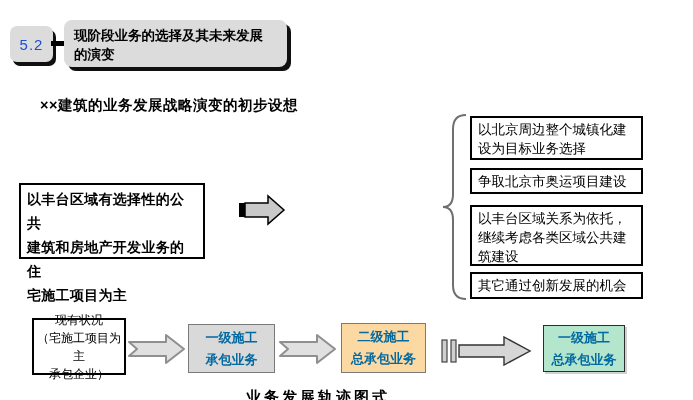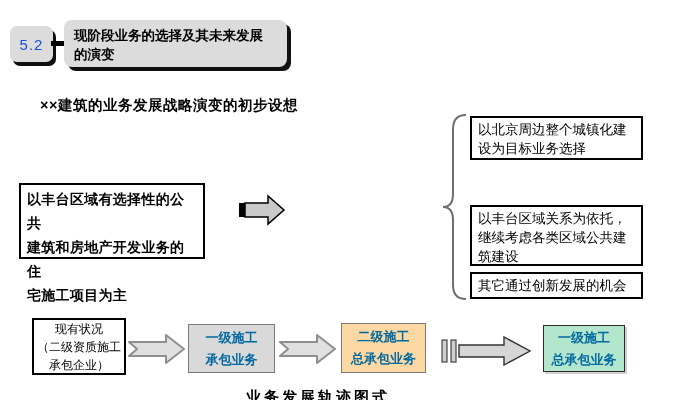--- a/index.html
+++ b/index.html
@@ -89,29 +89,32 @@
     <polygon points="7,9 30,9 30,2 46,16 30,30 30,23 7,23" fill="#c9c9c9" stroke="#000" stroke-width="1.5"></polygon>
   </svg>
 
 
   <svg class="abs" style="left:440px;top:112px;" width="28" height="190" viewBox="0 0 28 190">
     <path d="M 26,3 Q 13,3 13,17 L 13,82 Q 13,95 3,95 Q 13,95 13,108 L 13,173 Q 13,187 26,187" fill="none" stroke="#6f6f6f" stroke-width="2"></path>
   </svg>
 
   <div class="abs opt-box opt-1 pre">以北京周边整个城镇化建
 设为目标业务选择</div>
+  <div class="abs opt-box opt-2">
+    <span>争取北京市奥运项目建设</span>
+  </div>
   <div class="abs opt-box opt-3 pre">以丰台区域关系为依托，
 继续考虑各类区域公共建
 筑建设</div>
   <div class="abs opt-box opt-4">
     <span>其它通过创新发展的机会</span>
   </div>
 
   <div class="abs stage-box stage-1 pre" style="background-color: rgb(255, 255, 255);">现有状况
-（二级资质施工
+（宅施工项目为主
 承包企业）</div>
 
   <svg class="abs" style="left:128px;top:332px;" width="58" height="34" viewBox="0 0 58 34">
     <polygon points="1,10 38,10 38,3 56,17 38,31 38,24 1,24 9,17" fill="#e0e0e0" stroke="#8f8f8f" stroke-width="2" stroke-linejoin="round"></polygon>
   </svg>
 
   <div class="abs stage-box stage-2 pre" style="background-color: rgb(217, 217, 217);">一级施工
 承包业务</div>
 
   <svg class="abs" style="left:279px;top:332px;" width="58" height="34" viewBox="0 0 58 34">

